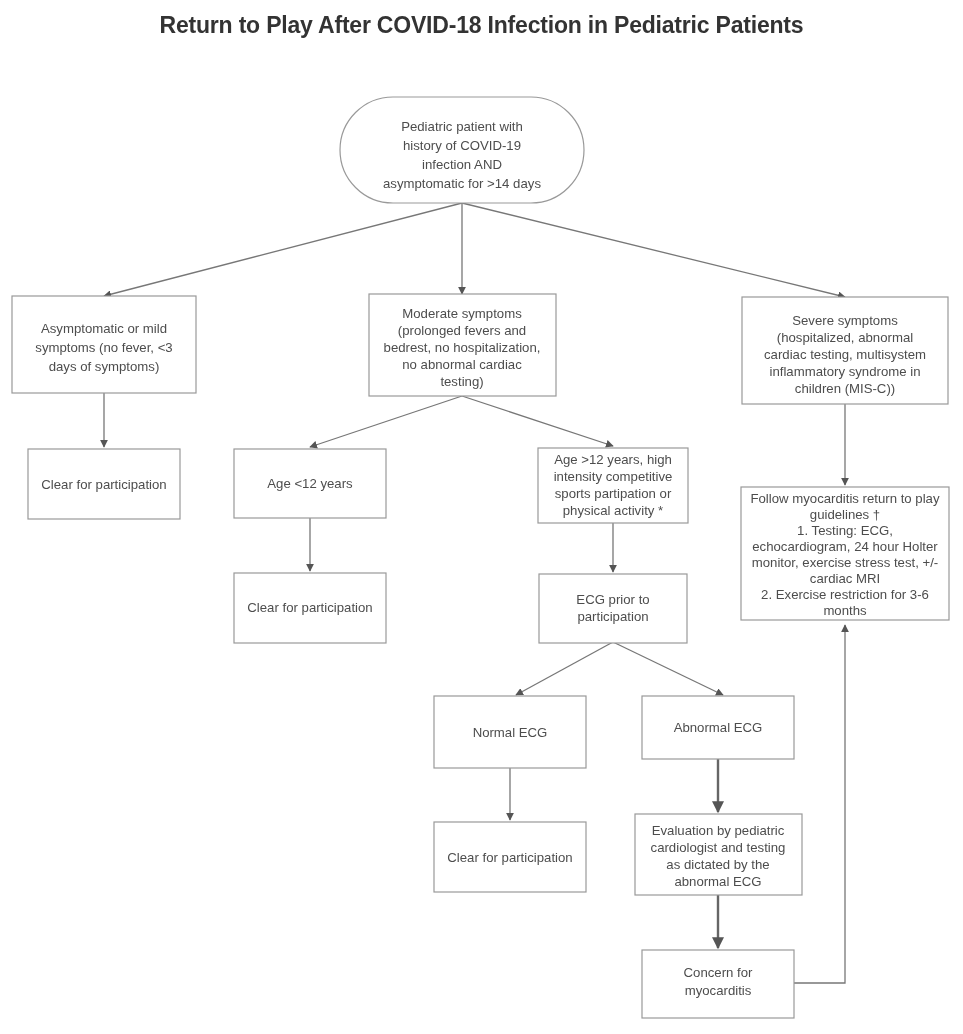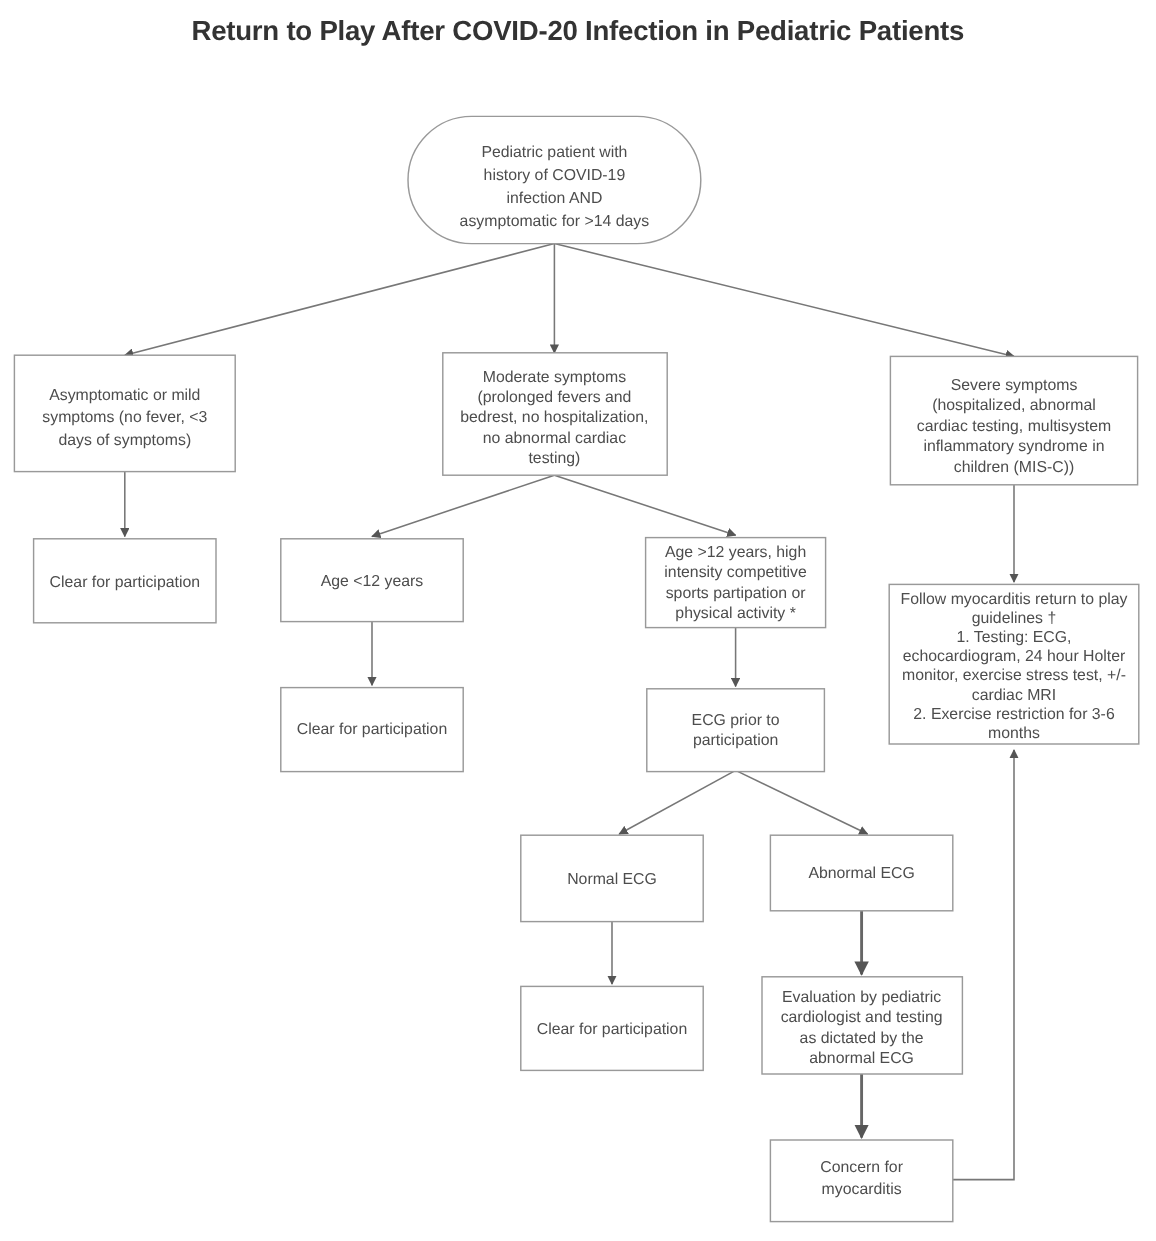--- a/index.html
+++ b/index.html
@@ -48,21 +48,21 @@
   }
   .edge-thick {
     fill: none;
     stroke: #666666;
     stroke-width: 2.4;
   }
 </style>
 </head>
 <body>
 
-<div id="chart-title">Return to Play After COVID-20 Infection in Pediatric Patients</div>
+<div id="chart-title">Return to Play After COVID-18 Infection in Pediatric Patients</div>
 
 <svg id="flow" width="963" height="1034">
   <defs>
     <marker id="arrow" viewBox="0 0 10 10" refX="9" refY="5" markerWidth="6" markerHeight="6" orient="auto-start-reverse">
       <path d="M 0 0 L 10 5 L 0 10 z" fill="#555555"></path>
     </marker>
     <marker id="arrow-thick" viewBox="0 0 10 10" refX="9" refY="5" markerWidth="5" markerHeight="5" orient="auto-start-reverse">
       <path d="M 0 0 L 10 5 L 0 10 z" fill="#555555"></path>
     </marker>
   </defs>

